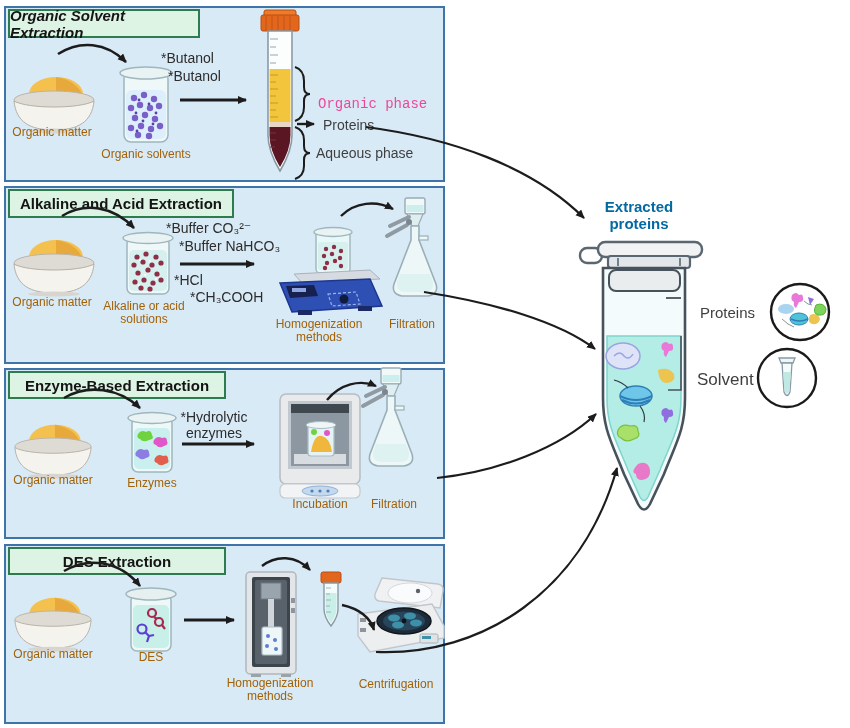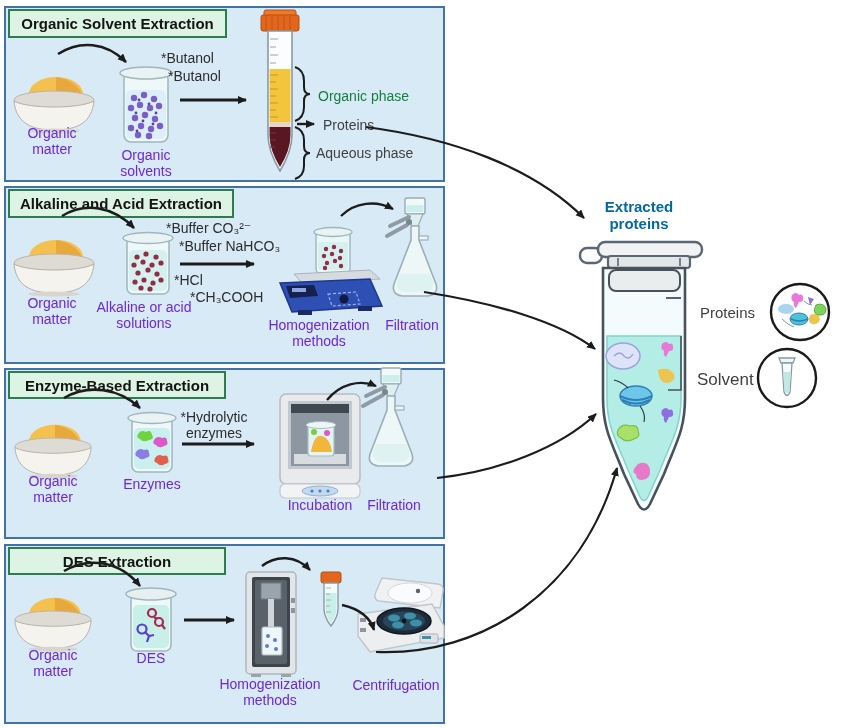--- a/index.html
+++ b/index.html
@@ -1,37 +1,37 @@
 <!DOCTYPE html>
 <html><head>
 <meta charset="utf-8">
 <style>
   html,body{margin:0;padding:0;background:#ffffff;}
   #canvas{position:relative;width:850px;height:728px;background:#ffffff;overflow:hidden;
           font-family:"Liberation Sans","DejaVu Sans",sans-serif;}
   .panel{position:absolute;left:4px;width:441px;background:#d9eaf7;border:2px solid #3e74a8;box-sizing:border-box;}
   .hdr{position:absolute;background:#ddf3e4;border:2px solid #2e7b50;box-sizing:border-box;
        display:flex;align-items:center;justify-content:center;font-weight:bold;font-size:15px;color:#141414;z-index:4;}
-  .lbl{position:absolute;font-size:14px;color:#6d28d9;text-align:center;line-height:1.12;z-index:4;}
+  .lbl{position:absolute;font-size:12px;color:#a16207;text-align:center;line-height:1.12;z-index:4;}
   .note{position:absolute;font-size:14px;color:#2c2c2c;white-space:nowrap;z-index:4;}
   .big{font-weight:bold;color:#0369a1;font-size:15px;}
   svg.ill{position:absolute;z-index:3;}
   #arrows{position:absolute;left:0;top:0;z-index:5;pointer-events:none;}
 </style>
 </head>
 <body>
 
 <div id="canvas">
 
   <div class="panel" style="top:6px;height:176px;"></div>
   <div class="panel" style="top:186px;height:178px;"></div>
   <div class="panel" style="top:368px;height:171px;"></div>
   <div class="panel" style="top:544px;height:180px;"></div>
 
-  <div class="hdr" style="left:8px;top:9px;width:219px;height:29px;">Organic Solvent Extraction</div>
+  <div class="hdr" style="left:8px;top:9px;width:192px;height:29px;font-style:italic;">Organic Solvent Extraction</div>
   <div class="hdr" style="left:8px;top:189px;width:226px;height:29px;">Alkaline and Acid Extraction</div>
   <div class="hdr" style="left:8px;top:371px;width:218px;height:28px;">Enzyme-Based Extraction</div>
   <div class="hdr" style="left:8px;top:547px;width:218px;height:28px;">DES Extraction</div>
 
   <svg class="ill" style="left:10px;top:70px;" width="88" height="64" viewBox="0 0 88 64">
     <ellipse cx="46" cy="24" rx="27" ry="17" fill="#f4c14f"></ellipse>
     <path d="M46,7 Q66,10 73,26 L46,30 Z" fill="#e8a93c"></path>
     <ellipse cx="44" cy="30" rx="40" ry="9" fill="#dedbd4" stroke="#b9b4ab" stroke-width="1"></ellipse>
     <path d="M4,31 C6,52 20,60 44,60 C68,60 82,52 84,31 C70,39 18,39 4,31 Z" fill="#f5f3ee" stroke="#b5b0a6" stroke-width="1"></path>
     <ellipse cx="44" cy="61" rx="26" ry="2.5" fill="#d8d5cf"></ellipse>
@@ -111,21 +111,21 @@
       </g>
   </svg>
 
   <svg class="ill" style="left:292px;top:66px;" width="20" height="56" viewBox="0 0 20 56">
     <path d="M3,1 Q12,4 12,15 L12,21 Q12,28 18,28 Q12,28 12,35 L12,41 Q12,52 3,55" fill="none" stroke="#1c1c1c" stroke-width="2"></path>
   </svg>
   <svg class="ill" style="left:292px;top:126px;" width="20" height="54" viewBox="0 0 20 54">
     <path d="M3,1 Q12,4 12,14 L12,20 Q12,27 18,27 Q12,27 12,34 L12,40 Q12,50 3,53" fill="none" stroke="#1c1c1c" stroke-width="2"></path>
   </svg>
 
-  <div class="note" style="left:318px;top:88px;color:#15803d;">Organic phase</div>
+  <div class="note" style="left:318px;top:96px;color:#ec4899;font-family:Liberation Mono, monospace;">Organic phase</div>
   <div class="note" style="left:323px;top:117px;color:#3f3f3f;">Proteins</div>
   <div class="note" style="left:316px;top:145px;color:#3f3f3f;">Aqueous phase</div>
 
   <svg class="ill" style="left:10px;top:233px;" width="88" height="64" viewBox="0 0 88 64">
     <ellipse cx="46" cy="24" rx="27" ry="17" fill="#f4c14f"></ellipse>
     <path d="M46,7 Q66,10 73,26 L46,30 Z" fill="#e8a93c"></path>
     <ellipse cx="44" cy="30" rx="40" ry="9" fill="#dedbd4" stroke="#b9b4ab" stroke-width="1"></ellipse>
     <path d="M4,31 C6,52 20,60 44,60 C68,60 82,52 84,31 C70,39 18,39 4,31 Z" fill="#f5f3ee" stroke="#b5b0a6" stroke-width="1"></path>
     <ellipse cx="44" cy="61" rx="26" ry="2.5" fill="#d8d5cf"></ellipse>
   </svg>

